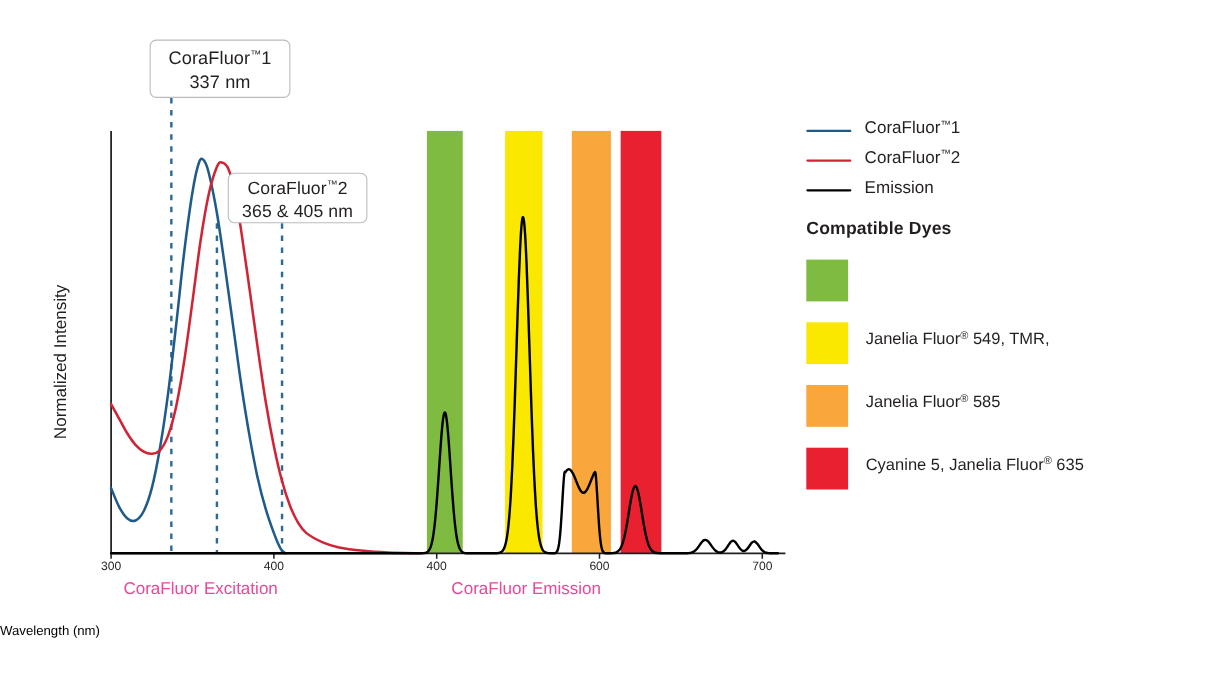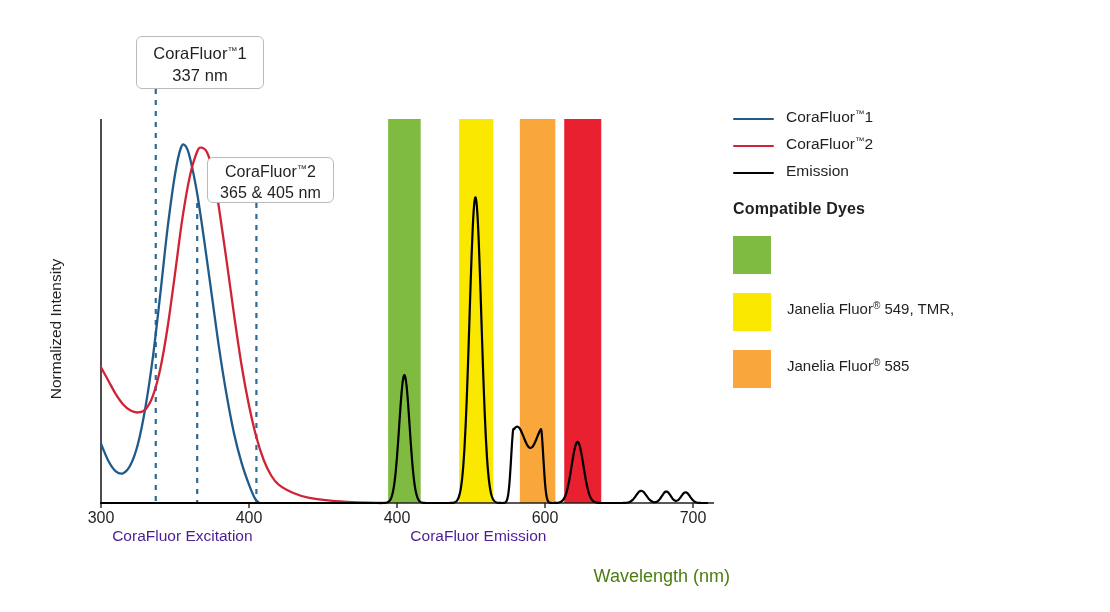--- a/index.html
+++ b/index.html
@@ -49,38 +49,38 @@
     vertical-align: 0.55em;
     letter-spacing: 0;
   }
   #callout-cf1 { left: 136px; top: 36px; width: 128px; height: 53px; }
   #callout-cf2 { left: 207px; top: 157px; width: 127px; height: 46px; padding-top: 3px; }
   #callout-cf2 .line { font-size: 16px; }
 
   
   .axis-tick {
     position: absolute;
-    font-size: 16px;
+    font-size: 11px;
     color: #231f20;
     text-align: center;
     width: 60px;
   }
   .axis-sublabel {
     position: absolute;
     font-size: 15.5px;
-    color: #4c1d95;
+    color: #ec4899;
     text-align: center;
   }
   #xaxis-title {
     position: absolute;
     left: 0; top: 566px;
     width: 730px;
-    text-align: right;
-    font-size: 18px;
-    color: #4d7c0f;
+    text-align: left;
+    font-size: 12px;
+    color: #000000;
   }
   #yaxis-title {
     position: absolute;
     left: -39px;
     top: 320px;
     width: 190px;
     text-align: center;
     font-size: 15.5px;
     color: #231f20;
     transform: rotate(-90deg);
@@ -230,15 +230,21 @@
         <div class="dye-label">
           <div><span>Janelia Fluor</span><span class="reg">®</span><span> 549, TMR,</span></div>
         </div>
       </div>
       <div class="dye-row">
         <div class="dye-swatch" style="background: rgb(249, 166, 58);"></div>
         <div class="dye-label">
           <div><span>Janelia Fluor</span><span class="reg">®</span><span> 585</span></div>
         </div>
       </div>
+      <div class="dye-row">
+        <div class="dye-swatch" style="background: rgb(232, 32, 47);"></div>
+        <div class="dye-label">
+          <div><span>Cyanine 5, Janelia Fluor</span><span class="reg">®</span><span> 635</span></div>
+        </div>
+      </div>
     </div>
 
 </div>
 
 </body></html>

